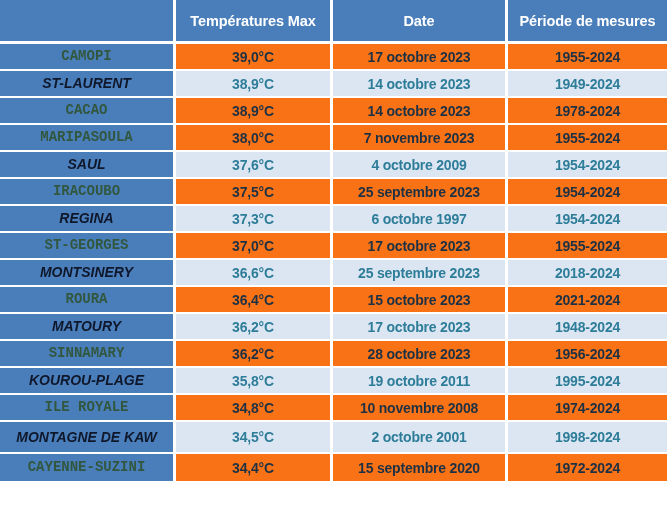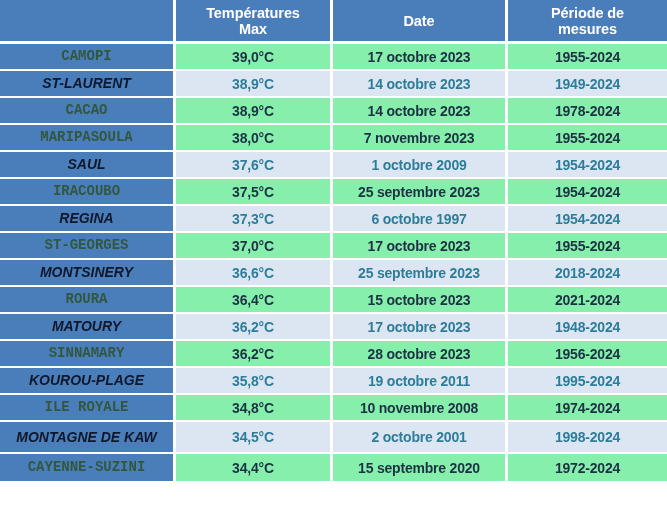--- a/index.html
+++ b/index.html
@@ -22,21 +22,21 @@
   }
 
   col.col-station  { width: 176px; }
   col.col-temp     { width: 157px; }
   col.col-date     { width: 175px; }
   col.col-period   { width: 159px; }
 
   
   thead th {
     height: 44px;
-    padding: 0 22px;
+    padding: 0 6px;
     background: #4a7ebb;
     color: #ffffff;
     font-size: 14.5px;
     font-weight: bold;
     text-align: center;
     vertical-align: middle;
     border-right: 3px solid #ffffff;
     border-bottom: 3px solid #ffffff;
     box-sizing: border-box;
     letter-spacing: -0.1px;
@@ -67,21 +67,21 @@
   tbody td.station {
     background: #4a7ebb;
     letter-spacing: 0px;
     white-space: normal;
     line-height: 1.05;
   }
   tbody tr.row-odd  td.station { color: #32573f; font-family: Liberation Mono, monospace; }
   tbody tr.row-even td.station { color: #0f172a; font-style: italic; }
 
   
-  tbody tr.row-odd  td.data { background: #86efac; color: #1d3144; }
+  tbody tr.row-odd  td.data { background: #f97316; color: #1d3144; }
   tbody tr.row-even td.data { background: #dce6f2; color: #2d7d99; }
 
   
   tbody tr.tall td { height: 32px; }
 </style>
 </head>
 <body>
 
 <table id="records-table">
   <colgroup>
@@ -119,21 +119,21 @@
       </tr>
       <tr class="row-odd">
         <td class="station">MARIPASOULA</td>
         <td class="data">38,0°C</td>
         <td class="data">7 novembre 2023</td>
         <td class="data">1955-2024</td>
       </tr>
       <tr class="row-even">
         <td class="station">SAUL</td>
         <td class="data">37,6°C</td>
-        <td class="data">1 octobre 2009</td>
+        <td class="data">4 octobre 2009</td>
         <td class="data">1954-2024</td>
       </tr>
       <tr class="row-odd">
         <td class="station">IRACOUBO</td>
         <td class="data">37,5°C</td>
         <td class="data">25 septembre 2023</td>
         <td class="data">1954-2024</td>
       </tr>
       <tr class="row-even">
         <td class="station">REGINA</td>

